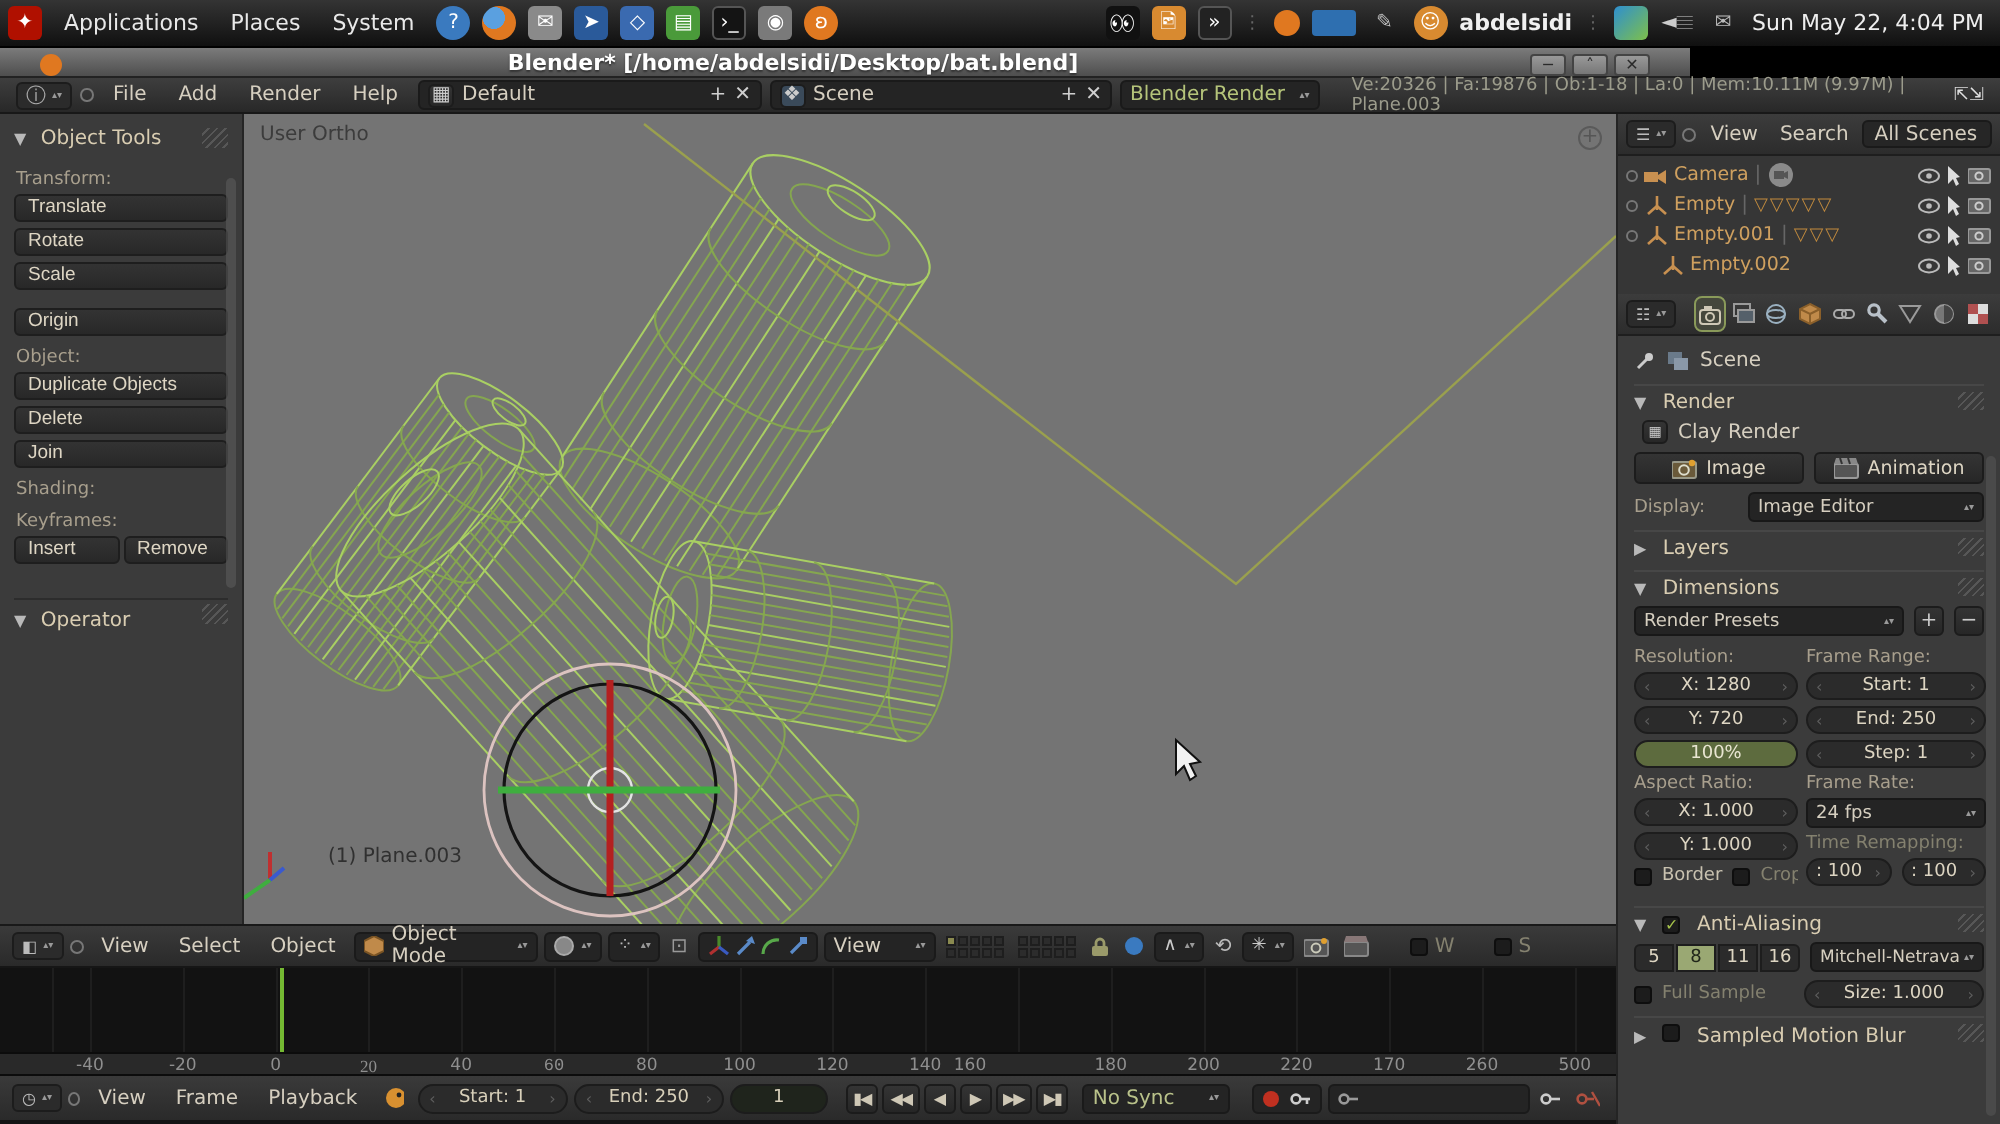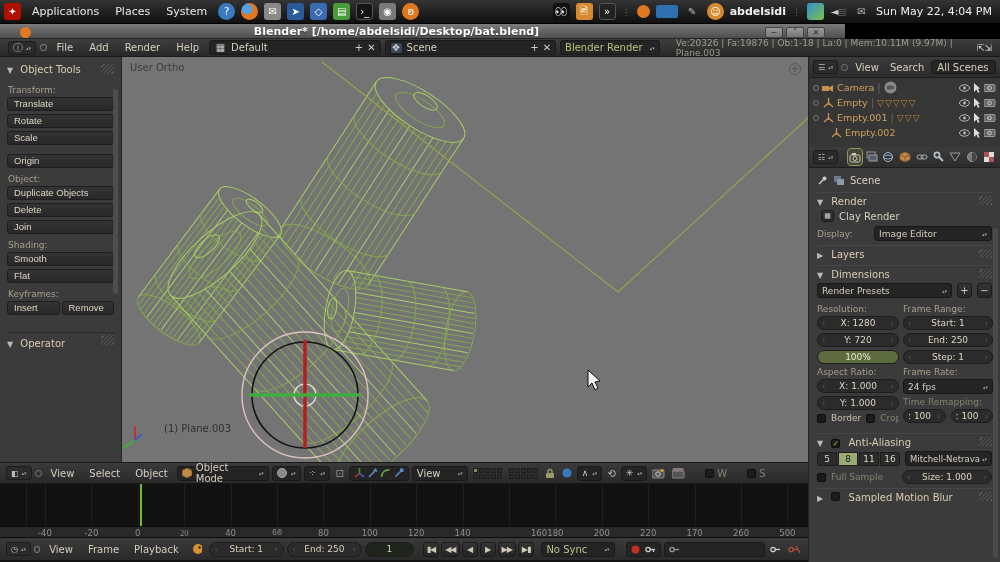--- a/index.html
+++ b/index.html
@@ -217,24 +217,20 @@
       <div>
         <button class="tbtn">Origin</button>
       </div>
       <div class="tlabel">Object:</div>
       <div>
         <button class="tbtn">Duplicate Objects</button>
         <button class="tbtn">Delete</button>
         <button class="tbtn">Join</button>
       </div>
       <div class="tlabel">Shading:</div>
-      <div>
-        <button class="tbtn">Smooth</button>
-        <button class="tbtn">Flat</button>
-      </div>
       <div class="tlabel">Keyframes:</div>
       <div class="tbtn-row">
         <button class="tbtn">Insert</button>
         <button class="tbtn">Remove</button>
       </div>
     </div>
   <div class="phead" id="operator-head">
     <span class="tri">▼</span>
     <span>Operator</span>
   </div>
@@ -570,20 +566,39 @@
 
     <div class="ppanel-head">
       <span class="tri">▼</span>
       <span>Render</span>
     </div>
     <div class="prow" style="padding-left:4px">
       <span class="sq" style="width:13px;height:12px;font-size:7px">▦</span>
       <span style="color:#d6cfc0">Clay Render</span>
     </div>
     <div class="prow">
+      <span class="pbtn">
+        <svg width="13" height="11">
+            <rect x="0" y="2" width="12" height="8" rx="1" fill="#6a5a3a" stroke="#998"></rect>
+            <circle cx="6" cy="6" r="2.4" fill="none" stroke="#ddc"></circle>
+            <circle cx="10" cy="2.5" r="1.6" fill="#e0a030"></circle>
+          </svg>
+        <span>Image</span>
+      </span>
+      <span class="pbtn">
+        <svg width="13" height="11">
+            <rect x="0" y="3" width="12" height="7" rx="1" fill="#555" stroke="#999"></rect>
+            <polygon points="0,3 12,3 11,0 1,0" fill="#888"></polygon>
+            <line x1="3" y1="0" x2="4" y2="3" stroke="#333"></line>
+            <line x1="7" y1="0" x2="8" y2="3" stroke="#333"></line>
+          </svg>
+        <span>Animation</span>
+      </span>
+    </div>
+    <div class="prow">
       <span class="plabel" style="width:52px">Display:</span>
       <span class="dd" style="flex:1;margin-bottom:0">
         <span>Image Editor</span>
         <span class="updn">▴▾</span>
       </span>
     </div>
 
     <div class="ppanel-head">
       <span class="tri">▶</span>
       <span>Layers</span>
@@ -828,21 +843,21 @@
     <span class="tick" style="left: 45px;">-40</span>
     <span class="tick" style="left: 91.4px;">-20</span>
     <span class="tick" style="left: 137.8px;">0</span>
     <span class="tick" style="left: 184.2px; font-family: Liberation Serif, serif;">20</span>
     <span class="tick" style="left: 230.6px;">40</span>
     <span class="tick" style="left: 277px; font-family: Liberation Mono, monospace;">60</span>
     <span class="tick" style="left: 323.4px;">80</span>
     <span class="tick" style="left: 369.8px;">100</span>
     <span class="tick" style="left: 416.2px;">120</span>
     <span class="tick" style="left: 462.6px;">140</span>
-    <span class="tick" style="left: 539px;">160</span>
+    <span class="tick" style="left: 485px;">160</span>
     <span class="tick" style="left: 555.4px;">180</span>
     <span class="tick" style="left: 601.8px;">200</span>
     <span class="tick" style="left: 648.2px;">220</span>
     <span class="tick" style="left: 694.6px;">170</span>
     <span class="tick" style="left: 741px;">260</span>
     <span class="tick" style="left: 787.4px;">500</span>
   </div>
 <div id="timeline-header" class="abs">
   <span class="selbtn">
     <span style="color:#bbb;font-size:8px">◷</span>

